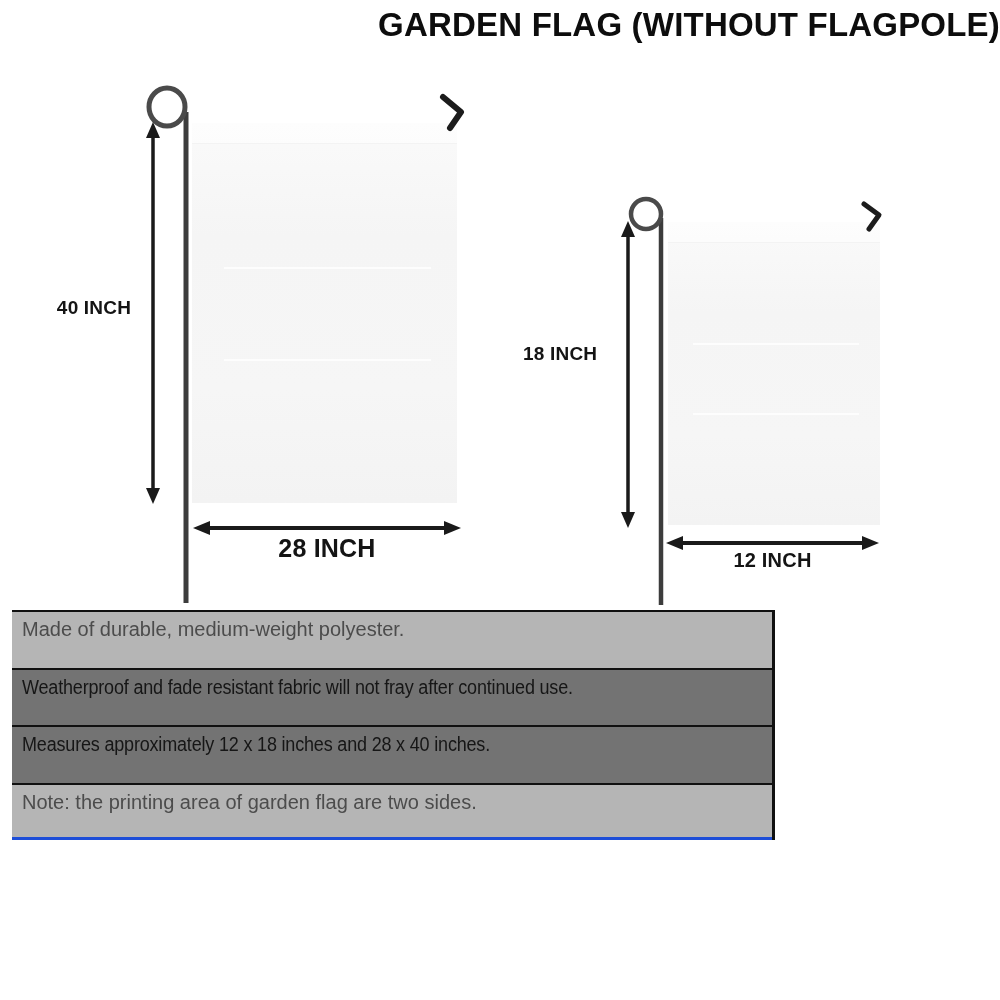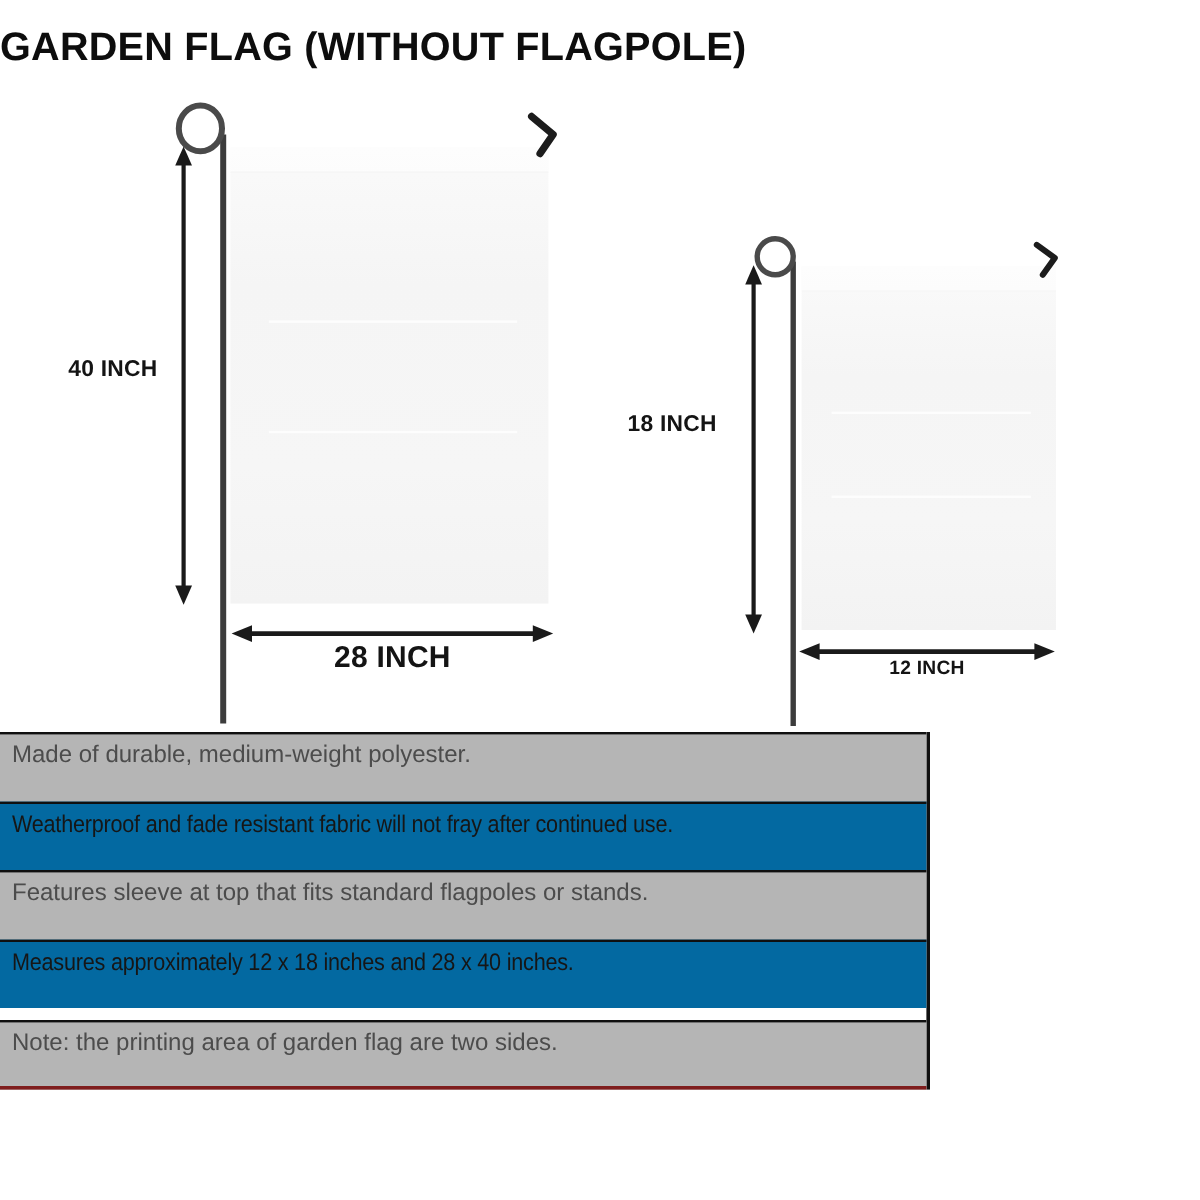--- a/index.html
+++ b/index.html
@@ -10,24 +10,24 @@
     background: #ffffff;
     font-family: "Liberation Sans", sans-serif;
     overflow: hidden;
     position: relative;
   }
   .stage { position: absolute; inset: 0; width: 1000px; height: 1000px; }
 
   
   .title-block {
     position: absolute;
-    top: 20px;
+    top: 6px;
     left: 0;
     width: 1000px;
-    text-align: left;
+    text-align: right;
     color: #0d0d0d;
     font-weight: bold;
     letter-spacing: 0.2px;
     line-height: 38px;
     font-size: 33px;
   }
 
   
   .flag {
     position: absolute;
@@ -57,42 +57,43 @@
     position: absolute;
     font-weight: bold;
     font-size: 19px;
     color: #141414;
     letter-spacing: 0.2px;
     white-space: nowrap;
   }
   .lbl-40 { left: 48px;  top: 297px; width: 92px;  text-align: center; }
   .lbl-28 { left: 201px; top: 534px; width: 252px; text-align: center; font-size: 25px; }
   .lbl-18 { left: 523px; top: 343px; width: 92px;  text-align: left; }
-  .lbl-12 { left: 674px; top: 549px; width: 197px; text-align: center; font-size: 16px; }
+  .lbl-12 { left: 674px; top: 549px; width: 197px; text-align: center; font-size: 20px; }
 
   
   .spec-table {
     position: absolute;
     left: 0;
     top: 610px;
     width: 775px;
     border-right: 3px solid #101010;
     box-sizing: border-box;
+    padding-left: 12px;
   }
   .spec-row {
     height: 57.5px;
     box-sizing: border-box;
     border-top: 2.5px solid #101010;
     padding: 6px 4px 0 10px;
     font-size: 20px;
     overflow: hidden;
   }
-  .spec-row:last-child { border-bottom: 3px solid #7f1d1d; margin-top: 10px; }
+  .spec-row:last-child { border-bottom: 3px solid #1d4ed8; }
   .spec-row.shaded { background: #b5b5b5; color: #4c4c4c; }
-  .spec-row.plain  { background: #0369a1; color: #161616; }
+  .spec-row.plain  { background: #737373; color: #161616; }
   .spec-row.plain .row-text {
     display: inline-block;
     transform: scaleX(0.9);
     transform-origin: left center;
     letter-spacing: -0.2px;
   }
   .spec-row.shaded .row-text { display: inline-block; }
 </style>
 </head>
 <body>
@@ -157,23 +158,20 @@
   <div class="dim-label lbl-18">18 INCH</div>
   <div class="dim-label lbl-12">12 INCH</div>
 
   <div class="spec-table">
     <div class="spec-row shaded">
       <span class="row-text">Made of durable, medium-weight polyester.</span>
     </div>
     <div class="spec-row plain">
       <span class="row-text">Weatherproof and fade resistant fabric will not fray after continued use.</span>
     </div>
-    <div class="spec-row shaded">
-      <span class="row-text">Features sleeve at top that fits standard flagpoles or stands.</span>
-    </div>
     <div class="spec-row plain">
       <span class="row-text">Measures approximately 12 x 18 inches and 28 x 40 inches.</span>
     </div>
     <div class="spec-row shaded">
       <span class="row-text">Note: the printing area of garden flag are two sides.</span>
     </div>
   </div>
 
 </div>
 

